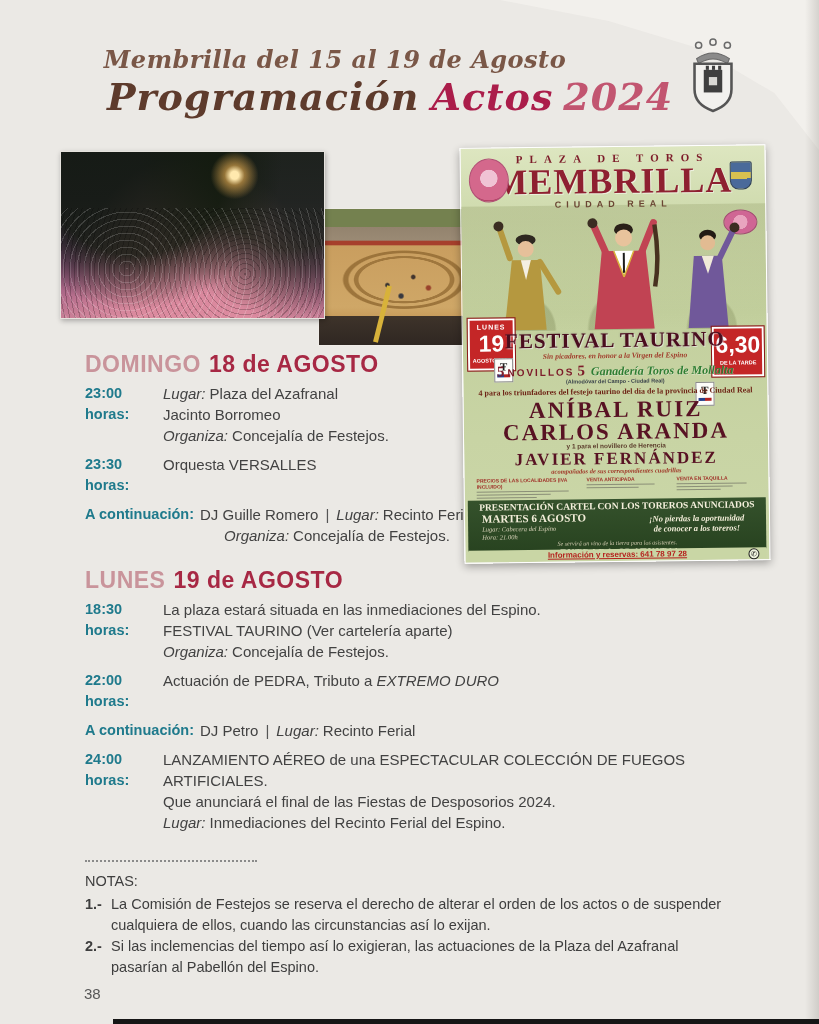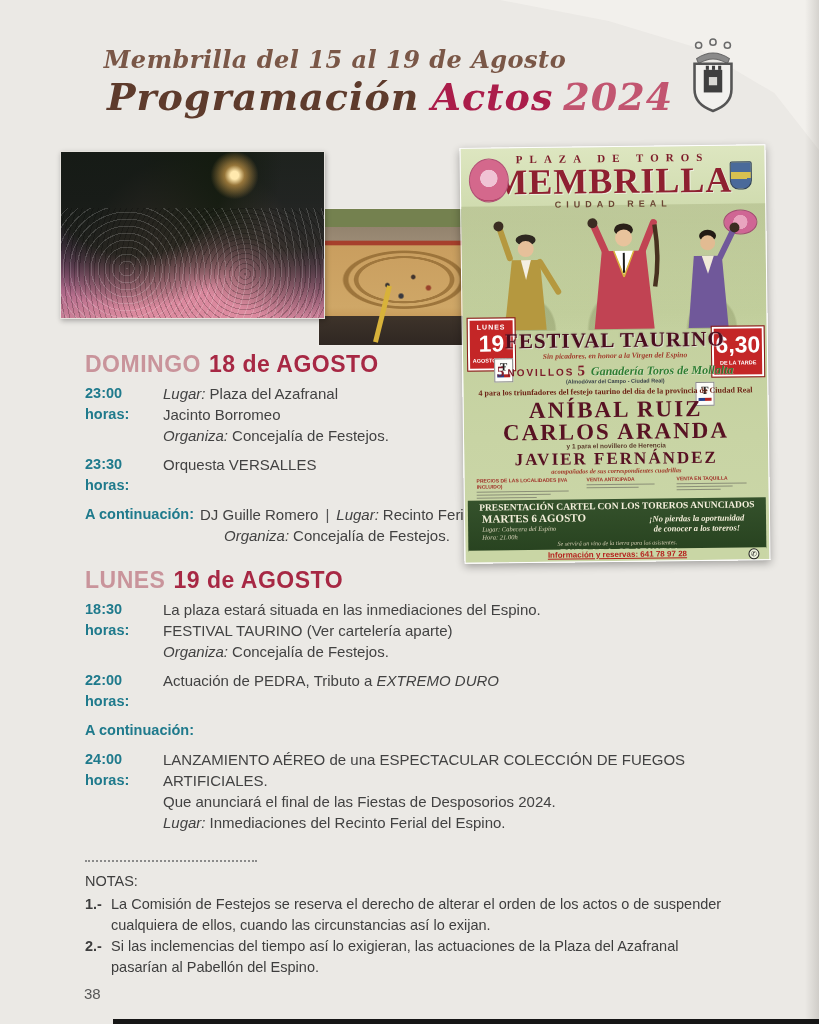--- a/index.html
+++ b/index.html
@@ -319,20 +319,23 @@
 
     <div class="event">
       <span class="time">22:00 horas:</span>
       <div class="content">
         <div><span>Actuación de PEDRA, Tributo a </span><span class="ital">EXTREMO DURO</span></div>
       </div>
     </div>
 
     <div class="event">
       <span class="time wide">A continuación:</span>
+      <div class="content">
+        <div><span>DJ Petro</span><span class="sep">|</span><span class="ital">Lugar:</span><span class="val">Recinto Ferial</span></div>
+      </div>
     </div>
 
     <div class="event">
       <span class="time">24:00 horas:</span>
       <div class="content">
         <div><span>LANZAMIENTO AÉREO</span><span> de una </span><span>ESPECTACULAR COLECCIÓN DE FUEGOS ARTIFICIALES.</span></div>
         <div>Que anunciará el final de las Fiestas de Desposorios 2024.</div>
         <div><span class="ital">Lugar:</span><span class="val">Inmediaciones del Recinto Ferial del Espino.</span></div>
       </div>
     </div>

